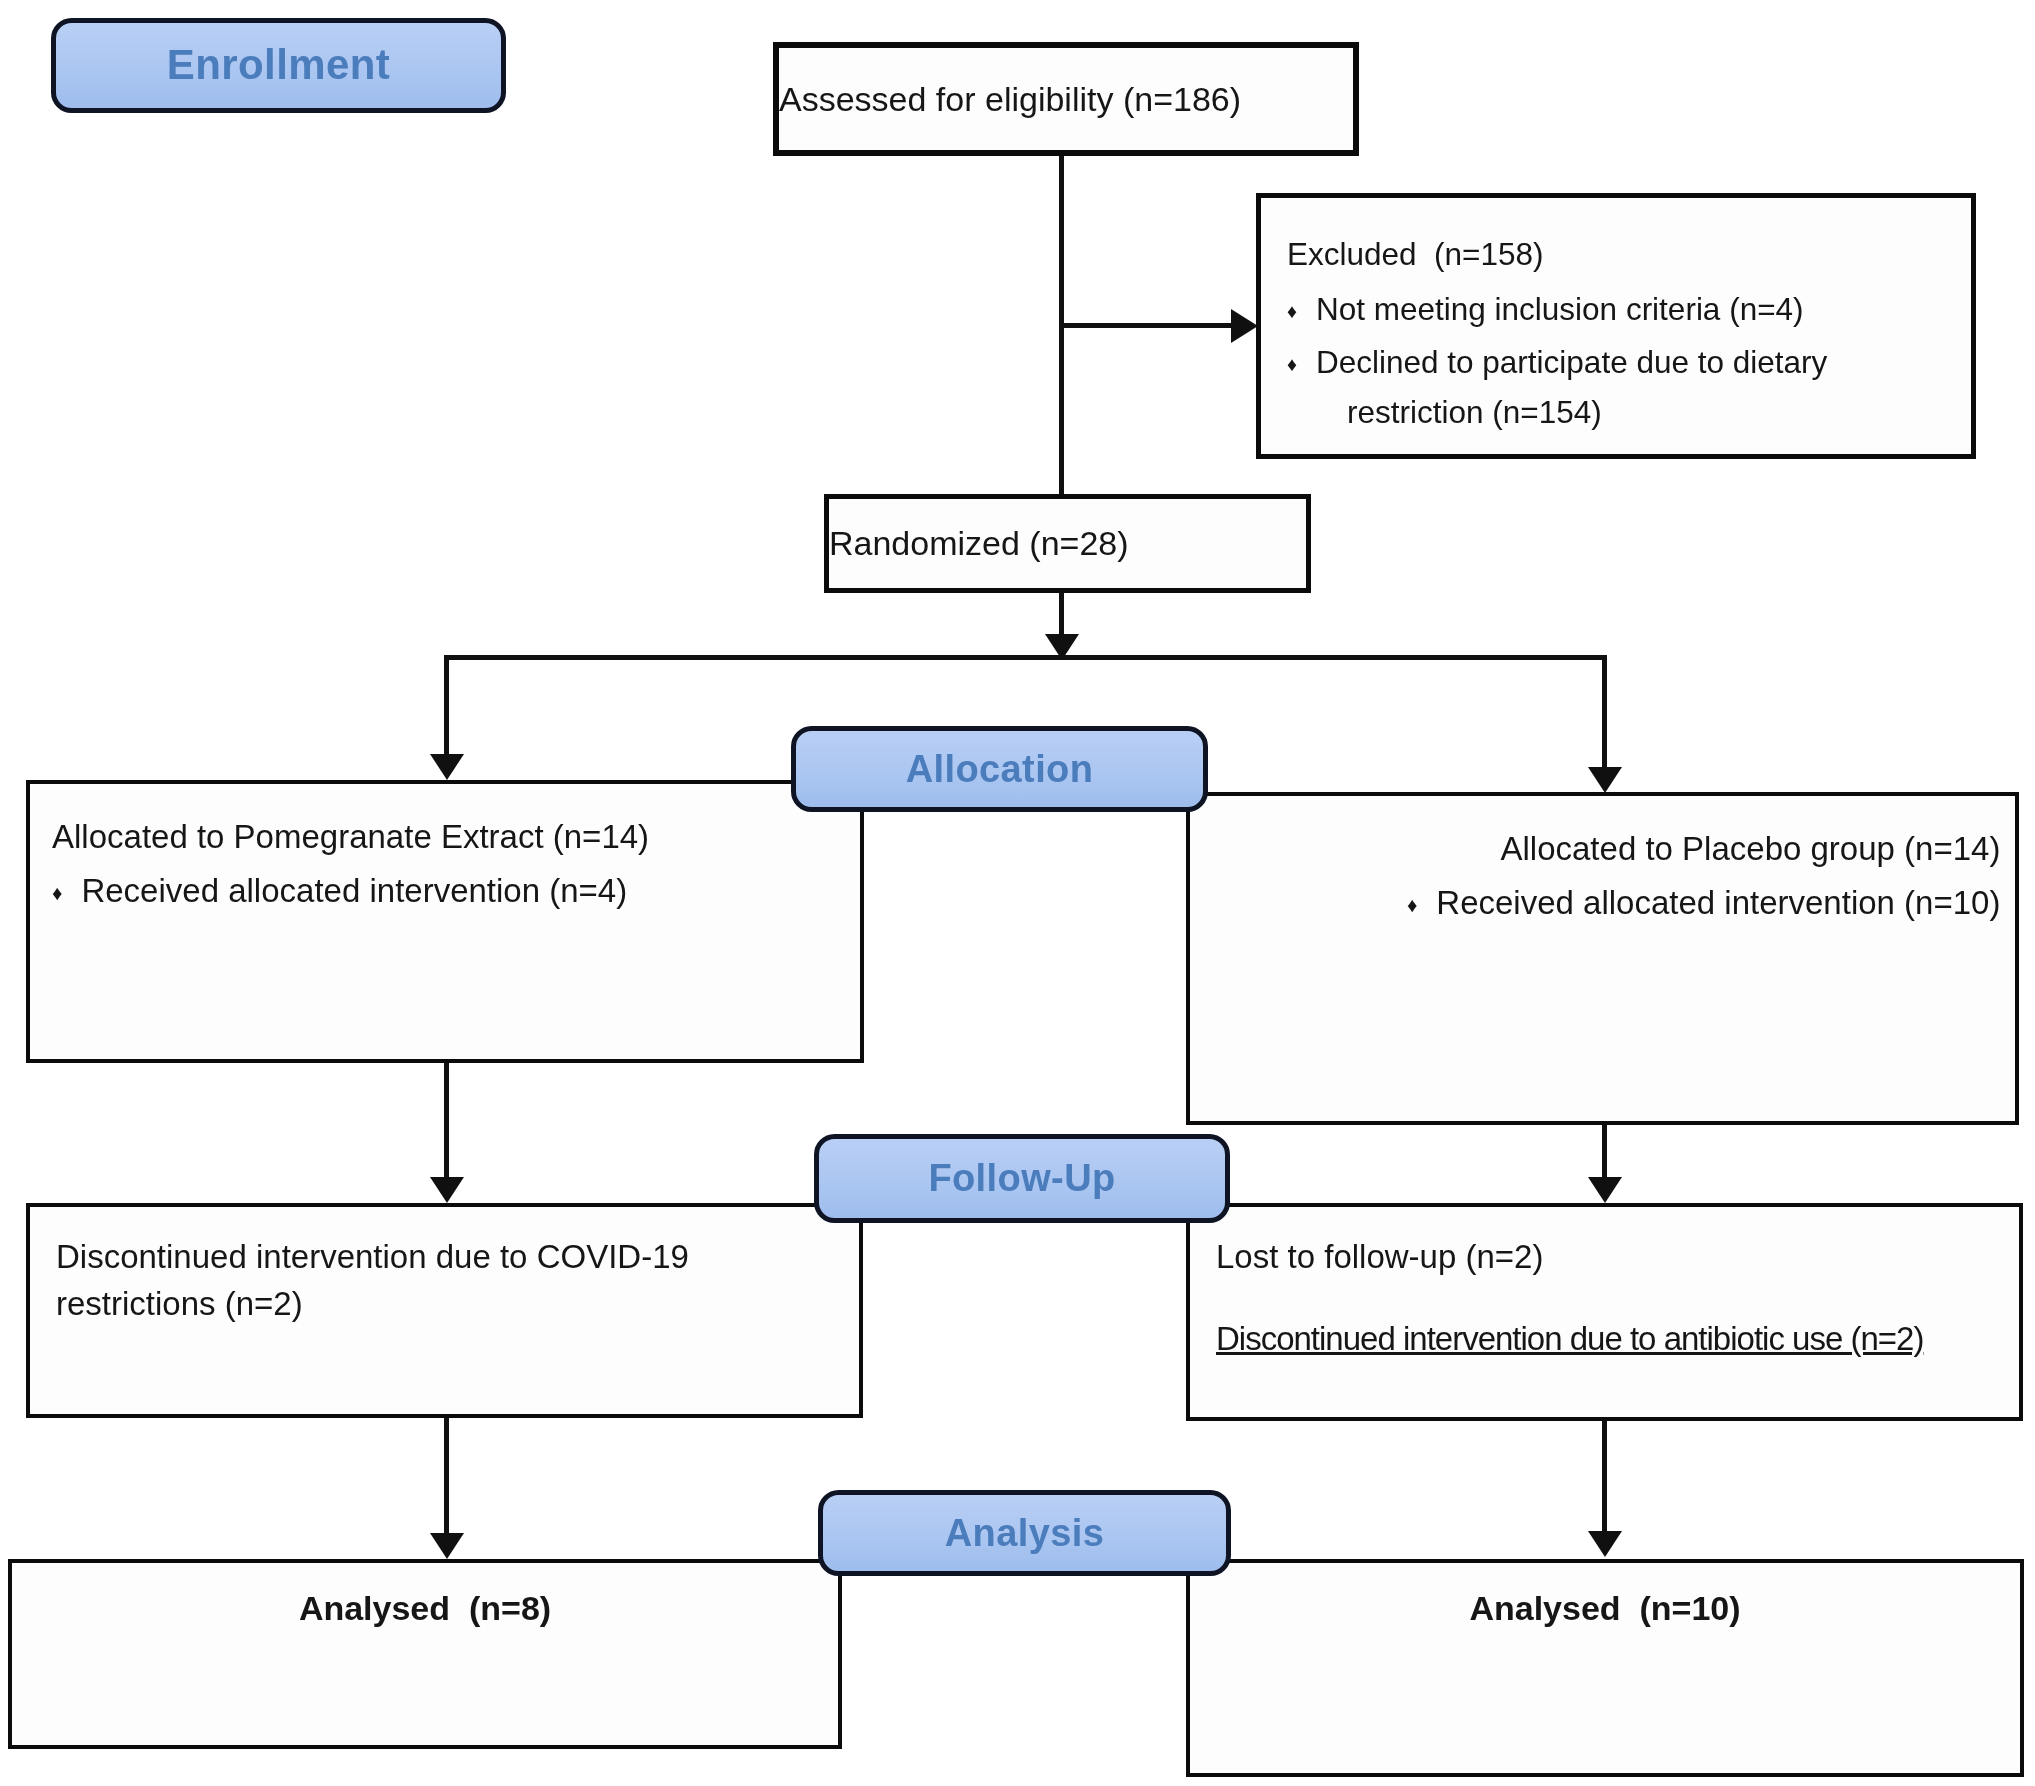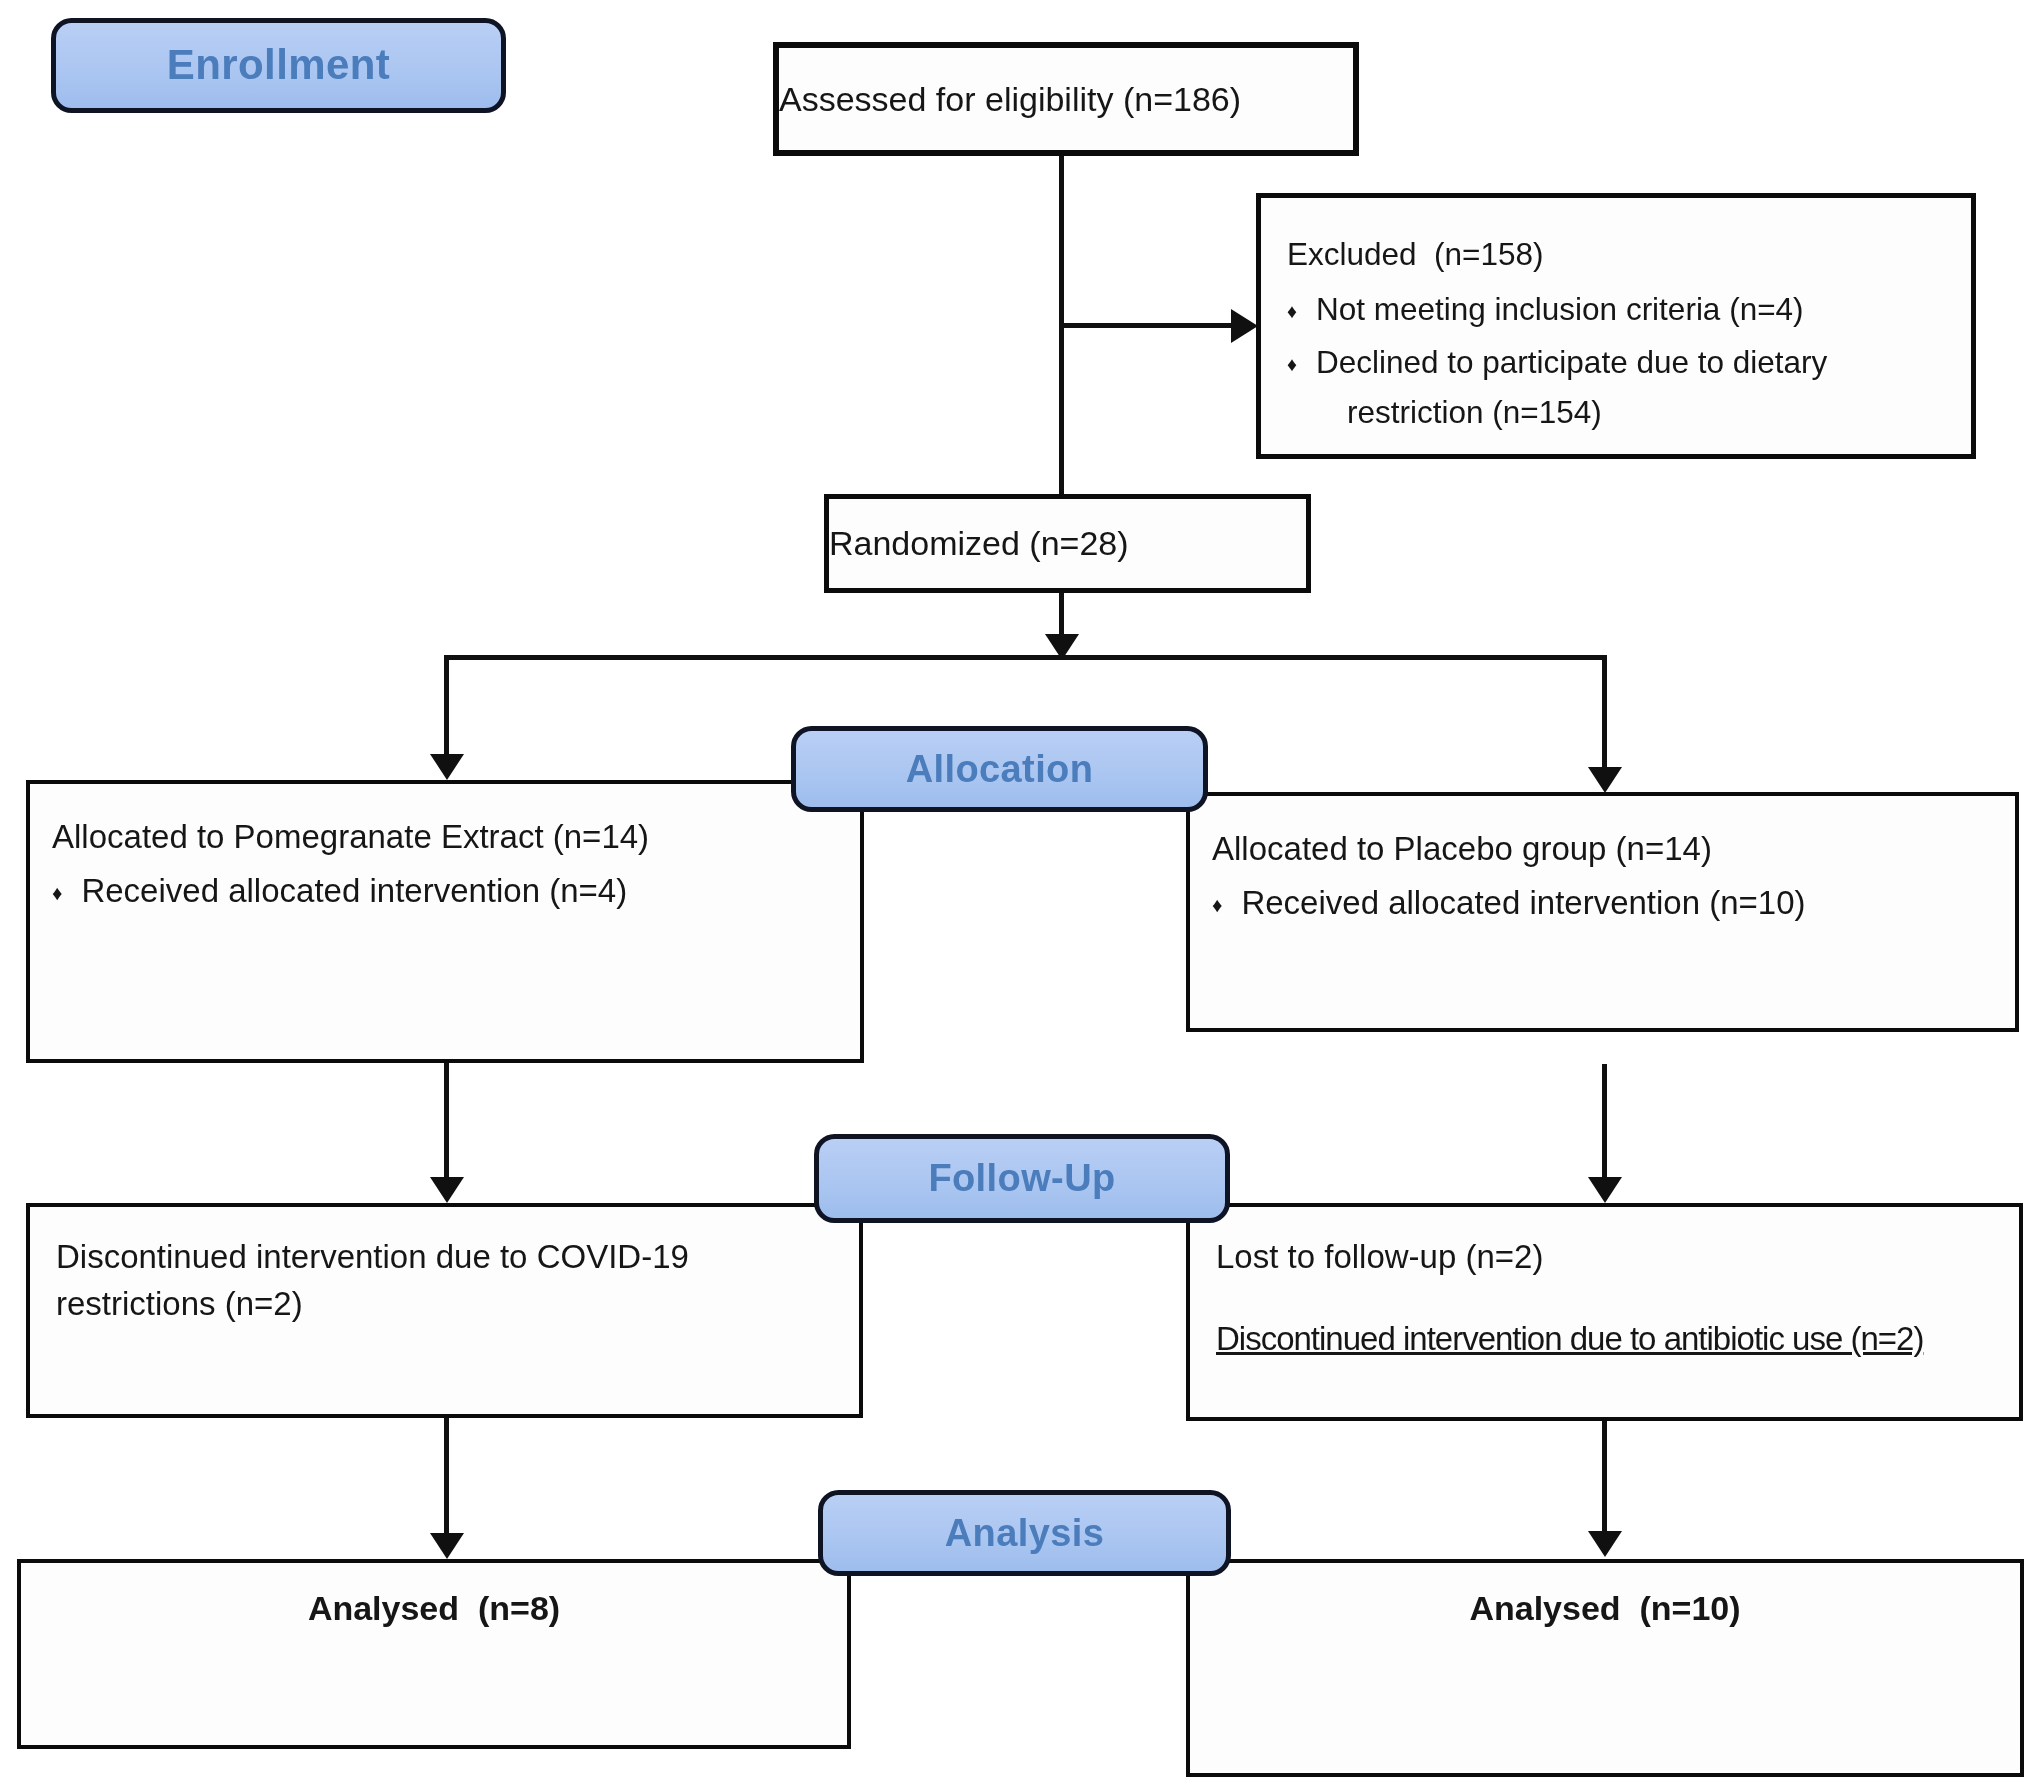--- a/index.html
+++ b/index.html
@@ -121,37 +121,37 @@
     <span>Randomized (n=28)</span>
   </div>
 
   <div class="box alloc-box" style="left:26px; top:780px; width:838px; height:283px;">
     <div>Allocated to Pomegranate Extract (n=14)</div>
     <ul class="bullet-list">
       <li><span class="dia">♦</span><span>Received allocated intervention (n=4)</span></li>
     </ul>
   </div>
 
-  <div class="box alloc-box" style="left:1186px; top:792px; width:833px; height:240px;">
+  <div class="box alloc-box" style="left:1186px; top:792px; width:833px; height:333px;text-align:right;">
     <div>Allocated to Placebo group (n=14)</div>
     <ul class="bullet-list">
       <li><span class="dia">♦</span><span>Received allocated intervention (n=10)</span></li>
     </ul>
   </div>
 
   <div class="box fu-box" style="left:26px; top:1203px; width:837px; height:215px;">
     <p>Discontinued intervention due to COVID-19 restrictions (n=2)</p>
   </div>
 
   <div class="box fu-box" style="left:1186px; top:1203px; width:837px; height:218px;">
     <p>Lost to follow-up (n=2)</p>
     <p class="tight">Discontinued intervention due to antibiotic use (n=2)</p>
   </div>
 
-  <div class="box an-box" style="left:17px; top:1559px; width:834px; height:190px;">
+  <div class="box an-box" style="left:8px; top:1559px; width:834px; height:190px;">
     <span class="prewrap">Analysed  (n=8)</span>
   </div>
 
   <div class="box an-box" style="left:1186px; top:1559px; width:838px; height:218px;">
     <span class="prewrap">Analysed  (n=10)</span>
   </div>
 
   <div class="stage" style="left:791px; top:726px; width:417px; height:86px;">
     <span>Allocation</span>
   </div>

